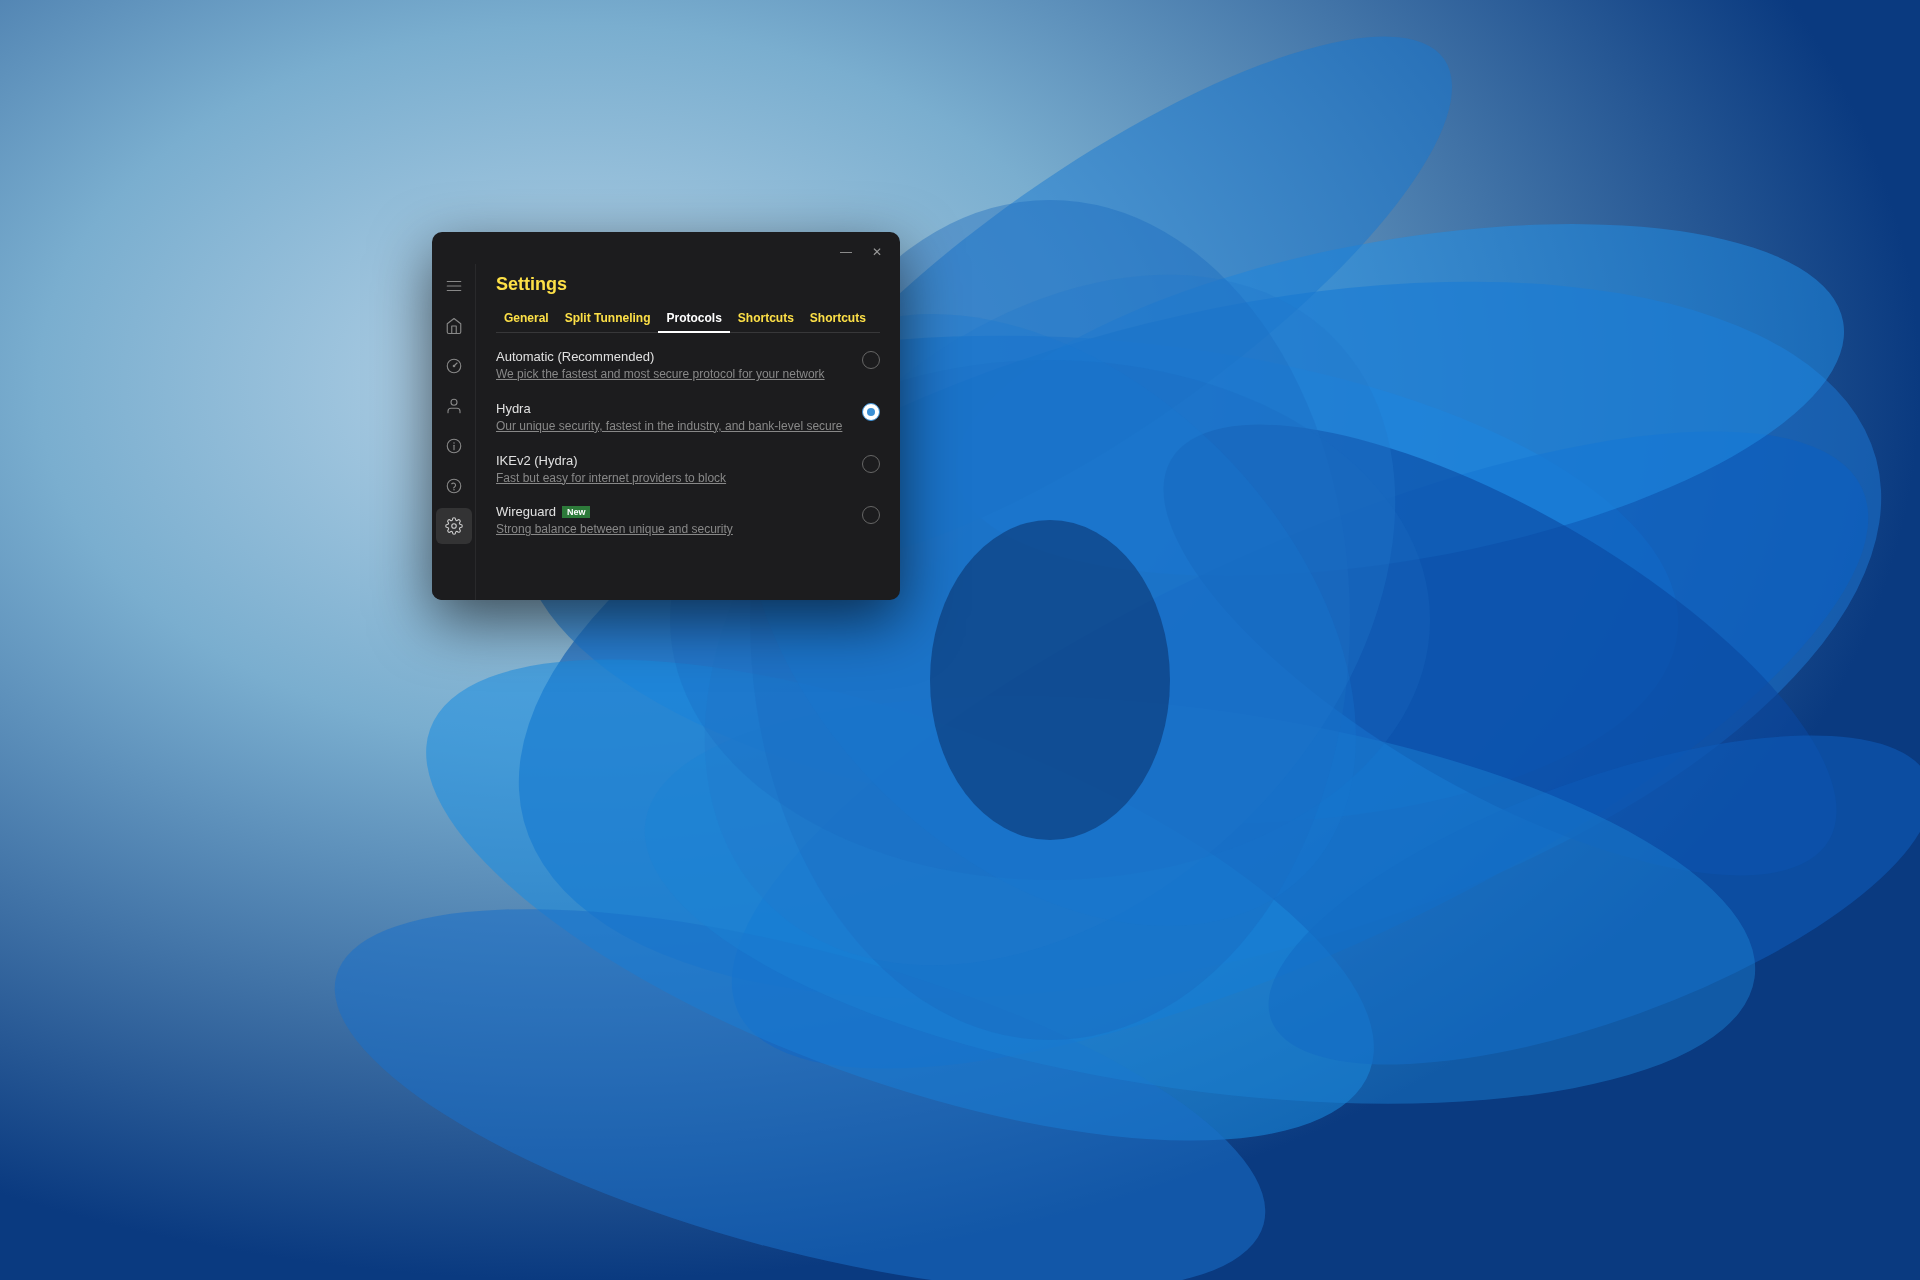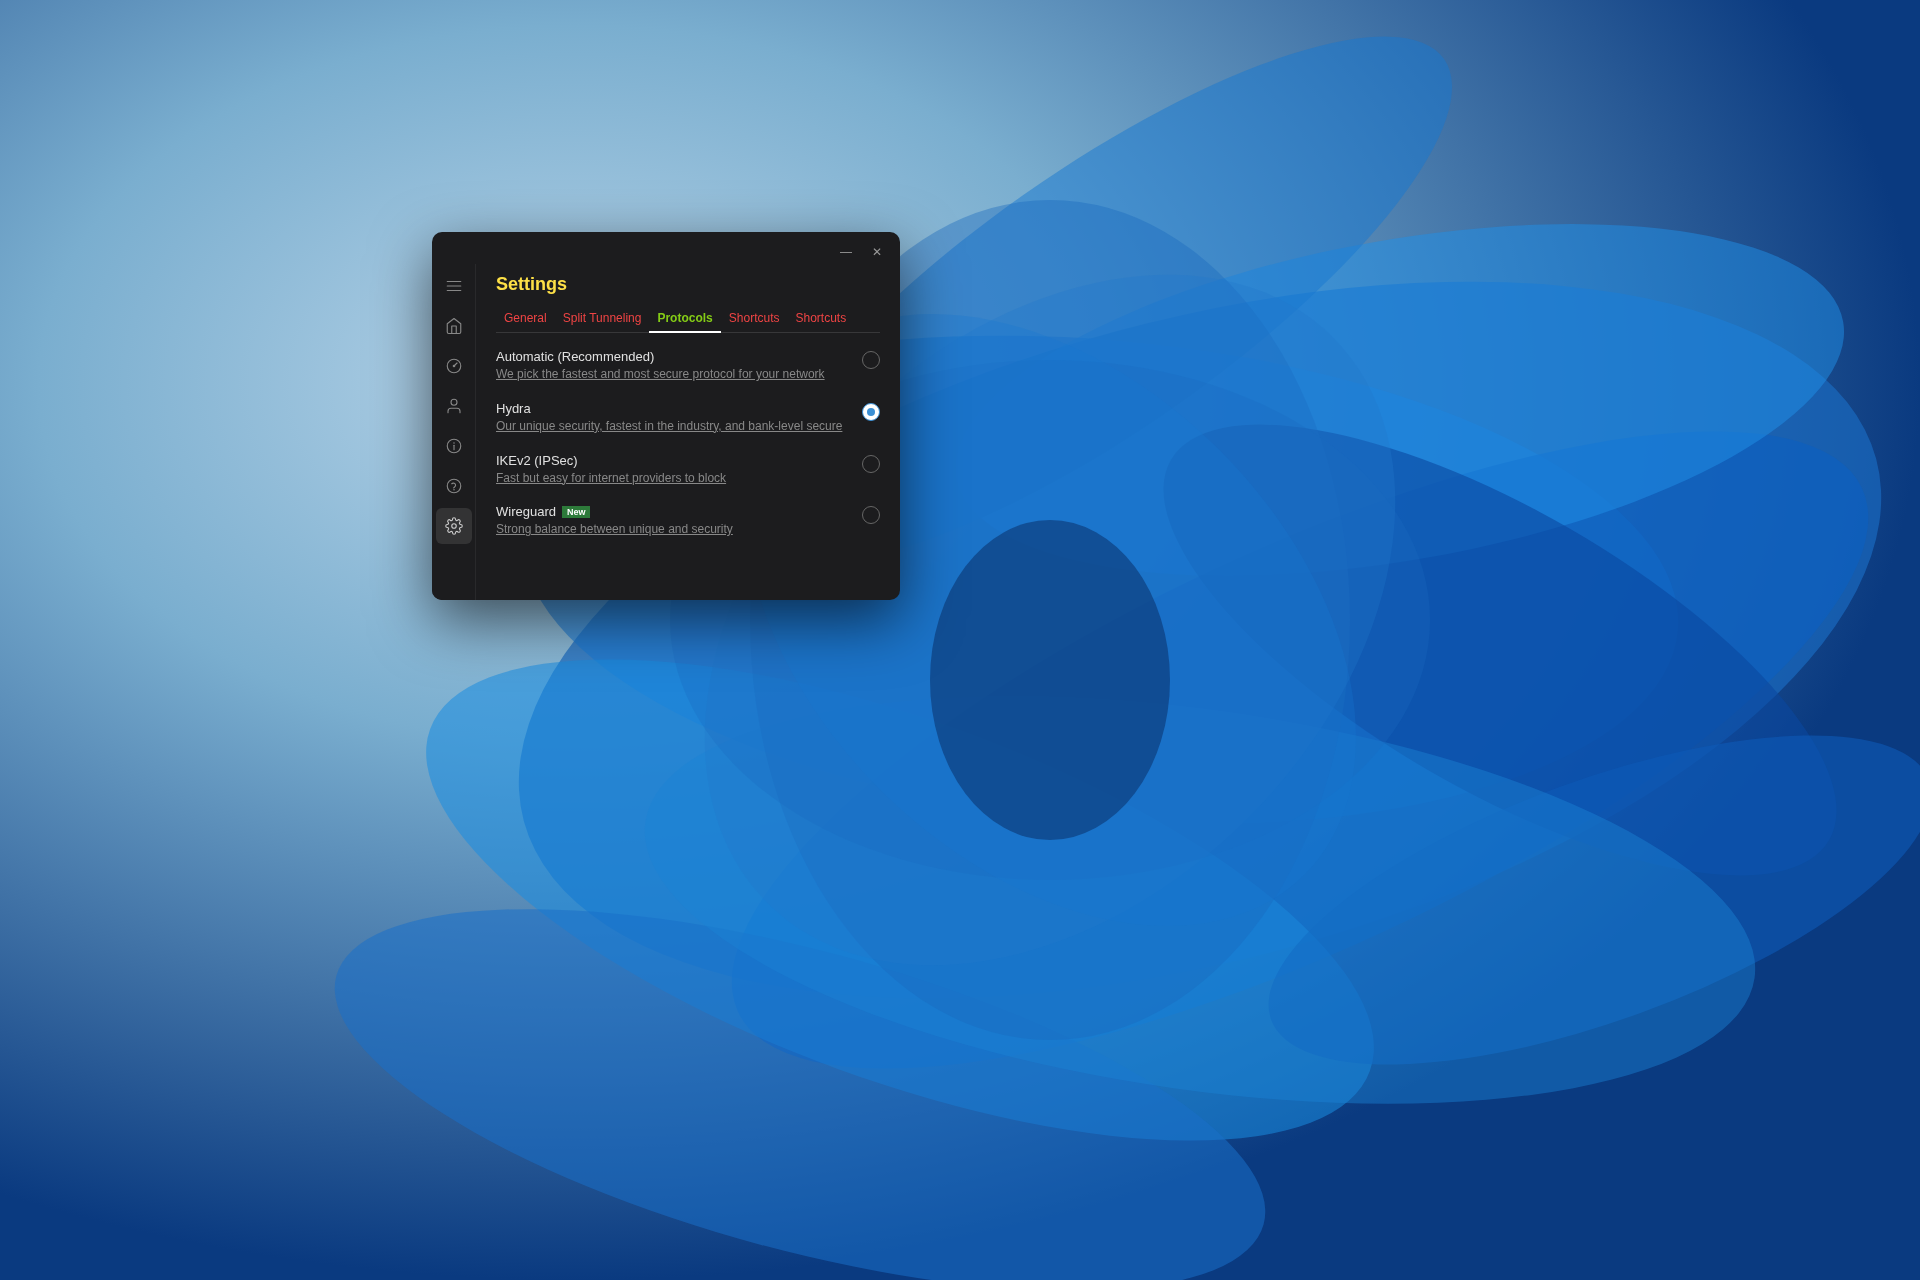--- a/index.html
+++ b/index.html
@@ -115,31 +115,32 @@
     
     .tabs {
       display: flex;
       gap: 0;
       border-bottom: 1px solid rgba(255,255,255,0.12);
       flex-shrink: 0;
       margin-bottom: 16px;
     }
 
     .tab {
-      color: #ef4444;
+      color: #fde047;
       font-size: 12px;
       padding: 6px 8px;
       cursor: pointer;
       border-bottom: 2px solid transparent;
       margin-bottom: -1px;
       white-space: nowrap;
+      font-weight: bold;
     }
 
     .tab.active {
-      color: #84cc16;
+      color: #ffffff;
       font-weight: 600;
       border-bottom: 2px solid #fff;
     }
 
     
     .protocols-list {
       display: flex;
       flex-direction: column;
       gap: 18px;
       overflow-y: auto;
@@ -359,21 +360,21 @@
               <span>Hydra</span>
             </div>
             <div class="protocol-desc">Our unique security, fastest in the industry, and bank-level secure</div>
           </div>
           <div class="radio-btn selected"></div>
         </div>
 
         <div class="protocol-item">
           <div class="protocol-info">
             <div class="protocol-name">
-              <span>IKEv2 (IPSec)</span>
+              <span>IKEv2 (Hydra)</span>
             </div>
             <div class="protocol-desc">Fast but easy for internet providers to block</div>
           </div>
           <div class="radio-btn"></div>
         </div>
 
         <div class="protocol-item">
           <div class="protocol-info">
             <div class="protocol-name">
               <span>Wireguard</span>

